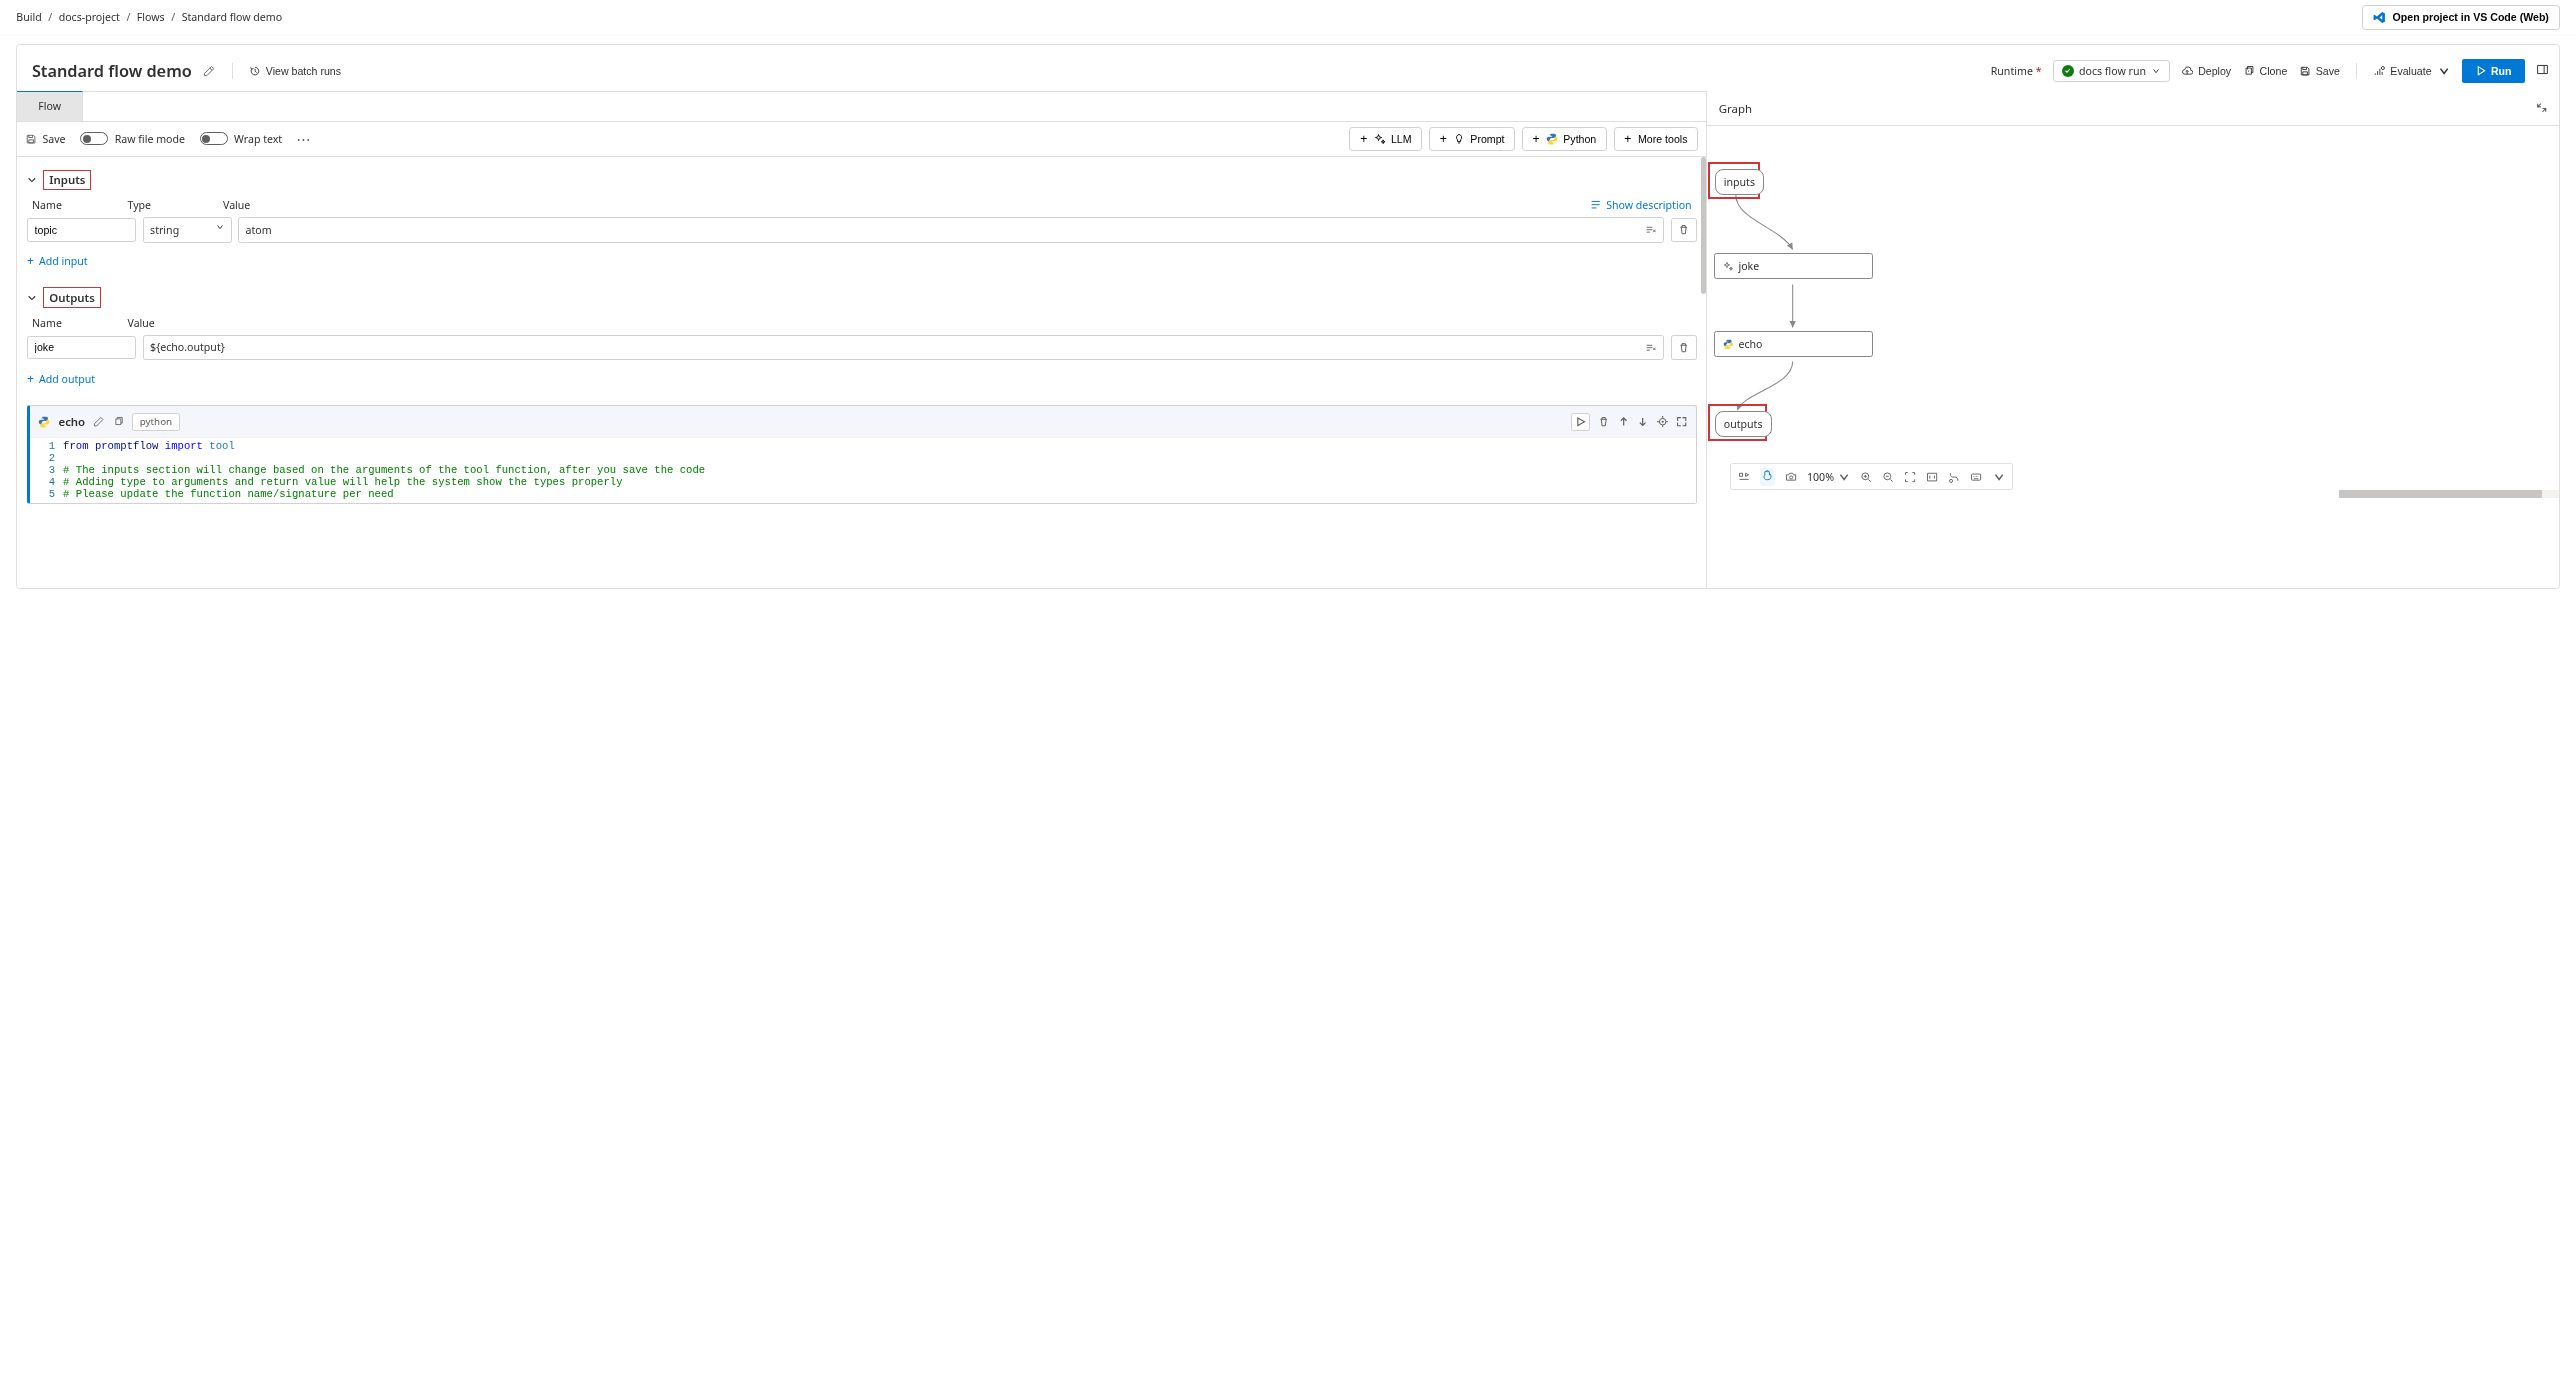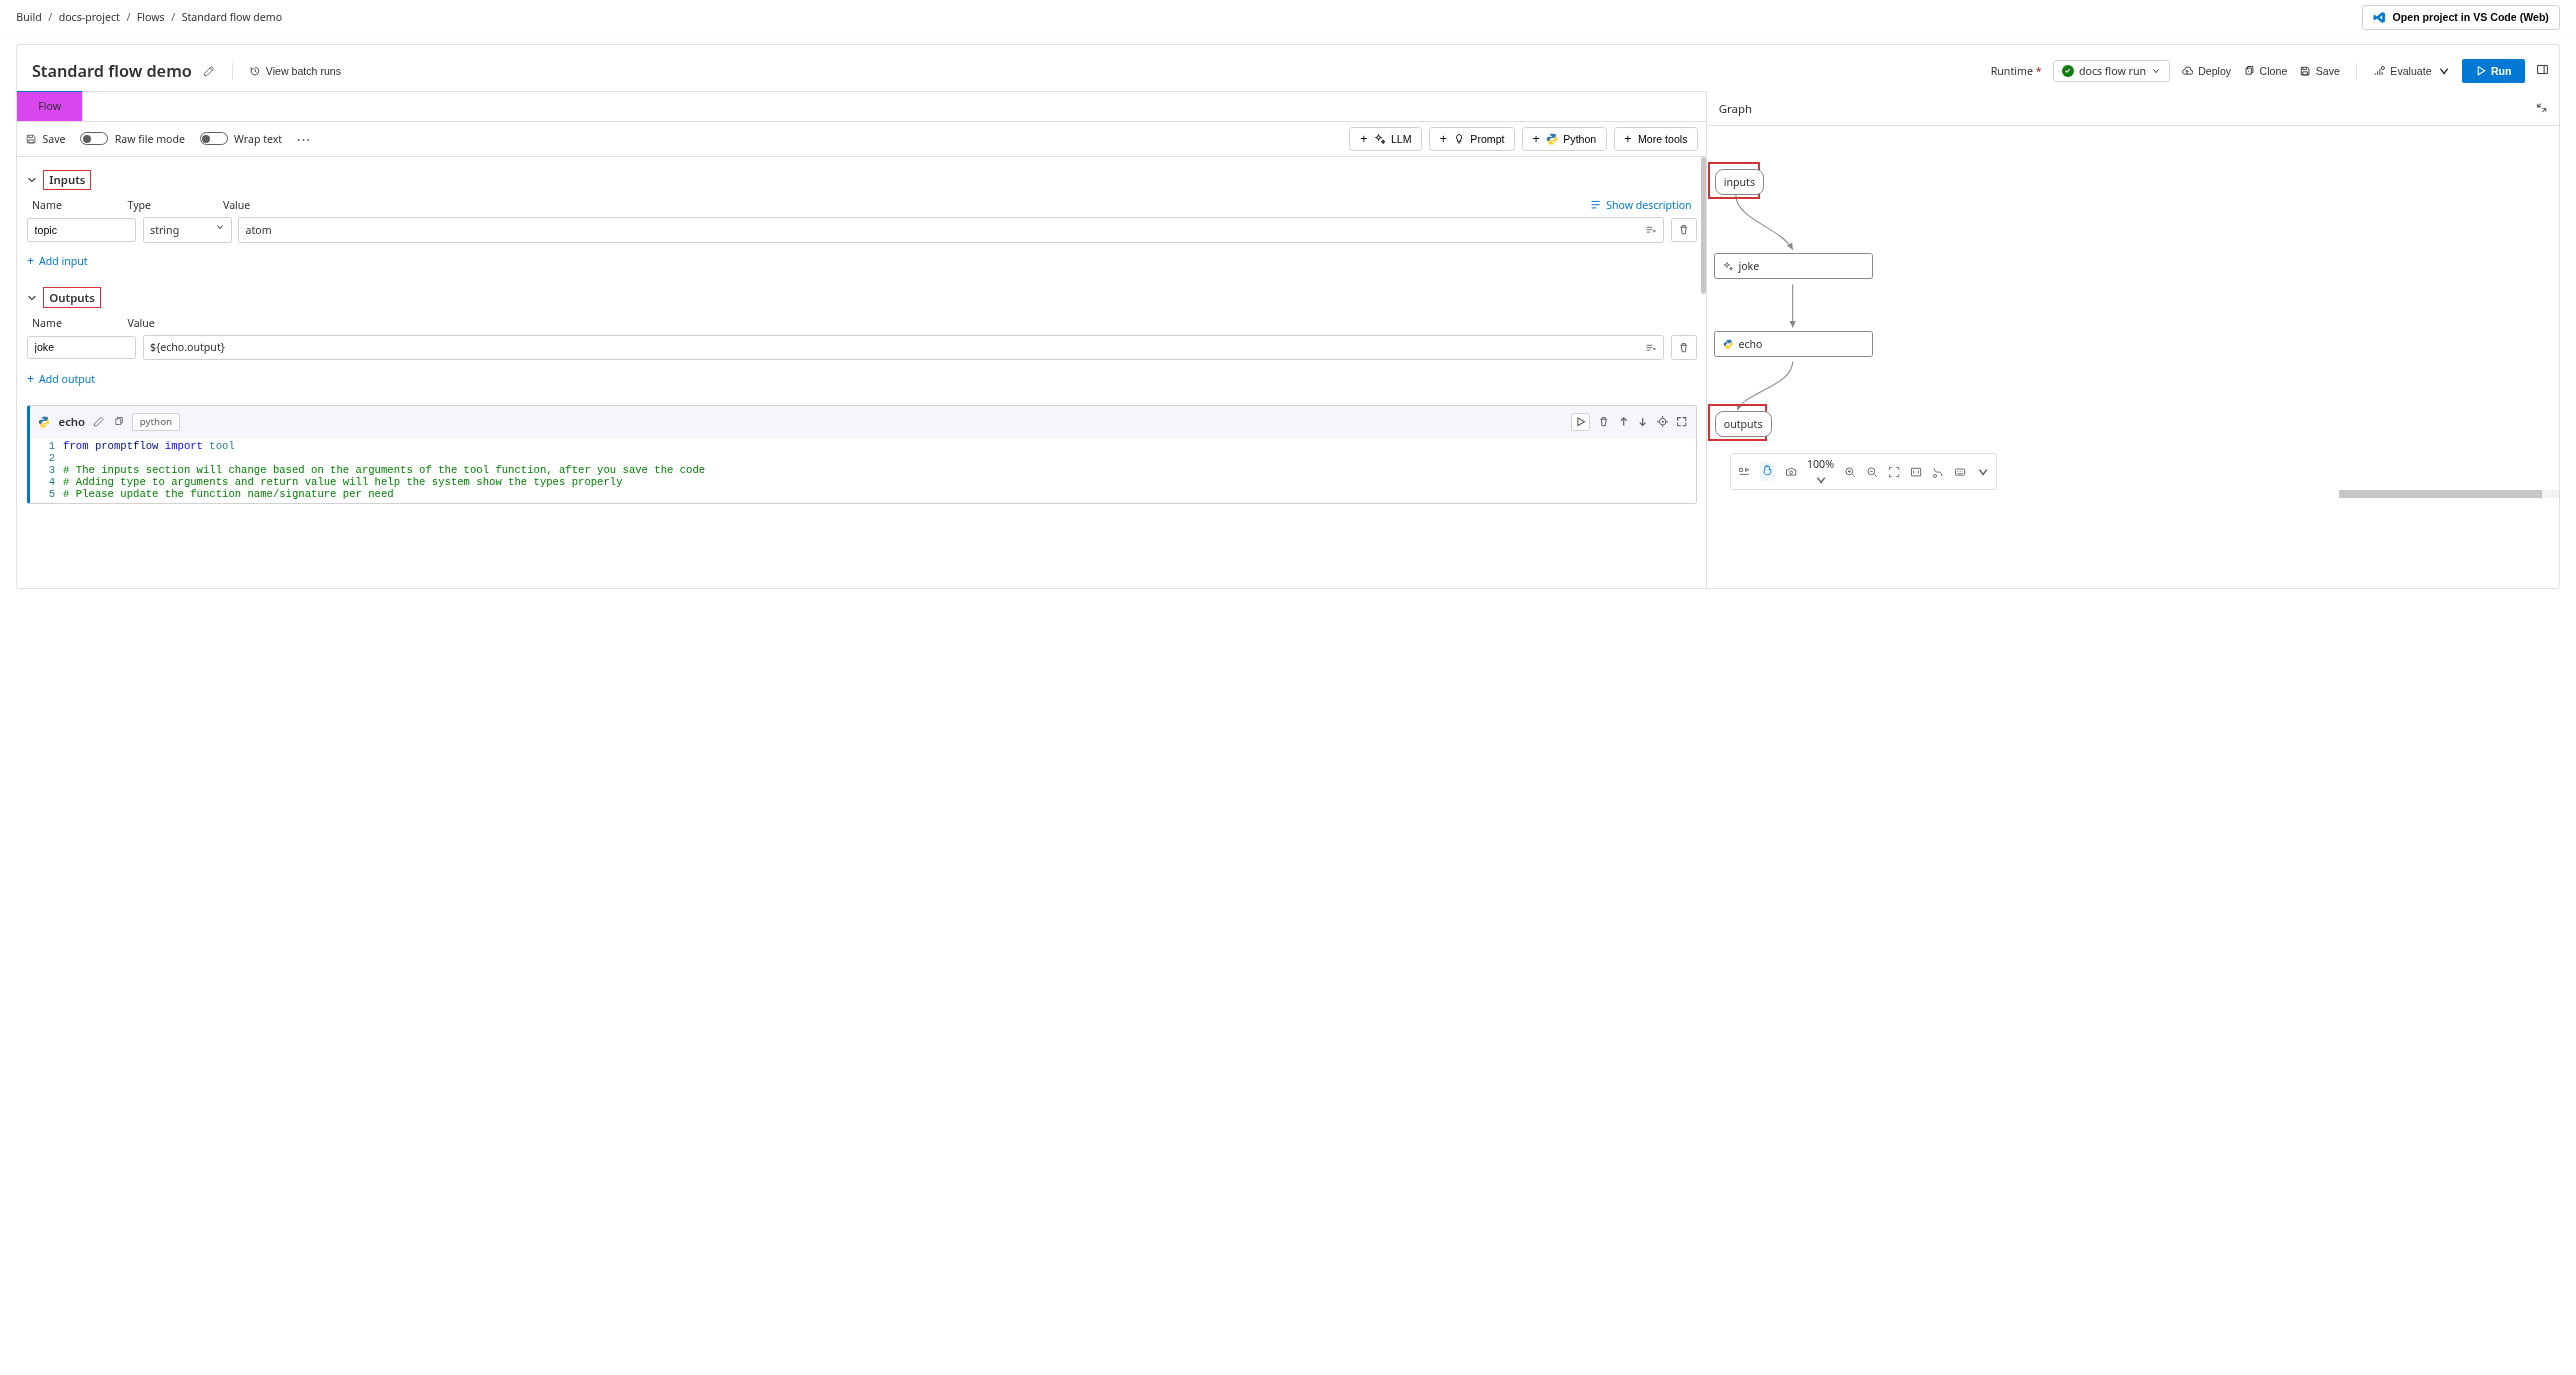--- a/index.html
+++ b/index.html
@@ -38,21 +38,21 @@
 .panel-btn { background:none; border:none; cursor:pointer; }
 .panel-btn svg { width:13px; height:13px; color:#323130; }
 
 
 .content-row { display: flex; }
 .left-col { flex: 0 0 66.5%; display: flex; flex-direction: column; border-right: 0.8px solid #e1dfdd; }
 .right-col { flex: 1; display: flex; flex-direction: column; }
 
 
 .tabs { display: flex; height: 31px; border-top: 0.8px solid #e1dfdd; border-bottom: 0.8px solid #e1dfdd; }
-.tab { padding: 0 21px; display:flex; align-items:center; font-size:10.6px; border-right:0.8px solid #e1dfdd; background: #d946ef; border-top: 1.6px solid #0078d4; margin-top:-0.8px; }
+.tab { padding: 0 21px; display:flex; align-items:center; font-size:10.6px; border-right:0.8px solid #e1dfdd; background: #e5e5e5; border-top: 1.6px solid #0078d4; margin-top:-0.8px; }
 
 
 .toolbar { display:flex; align-items:center; justify-content:space-between; border-bottom:0.8px solid #e1dfdd; padding: 4.9px 8.1px; }
 .toolbar-left { display:flex; align-items:center; gap:14.6px; }
 .save-sm { display:inline-flex; align-items:center; gap:4.9px; cursor:pointer; font-size:10.6px; }
 .toggle { width:28px; height:13px; border-radius:8.1px; background:#fff; border:0.8px solid #605e5c; position:relative; cursor:pointer; }
 .toggle::after { content:""; position:absolute; left:1.6px; top:1.6px; width:8.1px; height:8.1px; border-radius:50%; background:#605e5c; }
 .toggle-row { display:flex; align-items:center; gap:6.5px; font-size:10.6px; }
 .more-dots { font-size: 14.6px; color:#605e5c; cursor:pointer; letter-spacing: 0.8px; }
 .toolbar-right { display:flex; gap:6.5px; }
@@ -113,21 +113,21 @@
 .corner-icn { width:11.4px; height:11.4px; cursor:pointer; color:#605e5c; }
 
 .graph-canvas { height: 372px; position:relative; background:#fff; overflow:hidden; }
 .g-node { position:absolute; border:0.8px solid #8a8886; border-radius:2.4px; background:#fff; display:flex; align-items:center; padding:4.9px 8.1px; font-size:10.6px; gap:4.9px; }
 .g-node.pill { border-radius:8.1px; }
 .g-hl { position:absolute; border:2.4px solid #d13438; pointer-events:none; }
 .g-node svg.nicn { width:10.6px; height:10.6px; }
 
 .graph-toolbar { display:flex; align-items:center; gap:9.8px; border:0.8px solid #e1dfdd; border-radius:2.4px; padding:3.3px 6.5px; position:absolute; bottom:8.1px; left:23px; background:#fff; }
 .graph-toolbar svg { width:12.2px; height:12.2px; color:#605e5c; cursor:pointer; }
-.zoom-txt { font-size:10.6px; display:inline-flex; align-items:center; gap:2.4px;flex-direction:column; }
+.zoom-txt { font-size:10.6px; display:inline-flex; align-items:center; gap:2.4px; }
 .gt-sel { background: #eff6fc; border-radius:2.4px; padding:1.6px; }
 .graph-scroll { position:absolute; bottom:0; right:0; height:8.1px; width:220px; background:#f3f2f1; }
 .graph-scroll::after { content:""; position:absolute; left:0; top:0; height:100%; width:203px; background:#c8c6c4; }
 
 
 svg { flex-shrink: 0; }
 </style>
 </head>
 <body>
 

